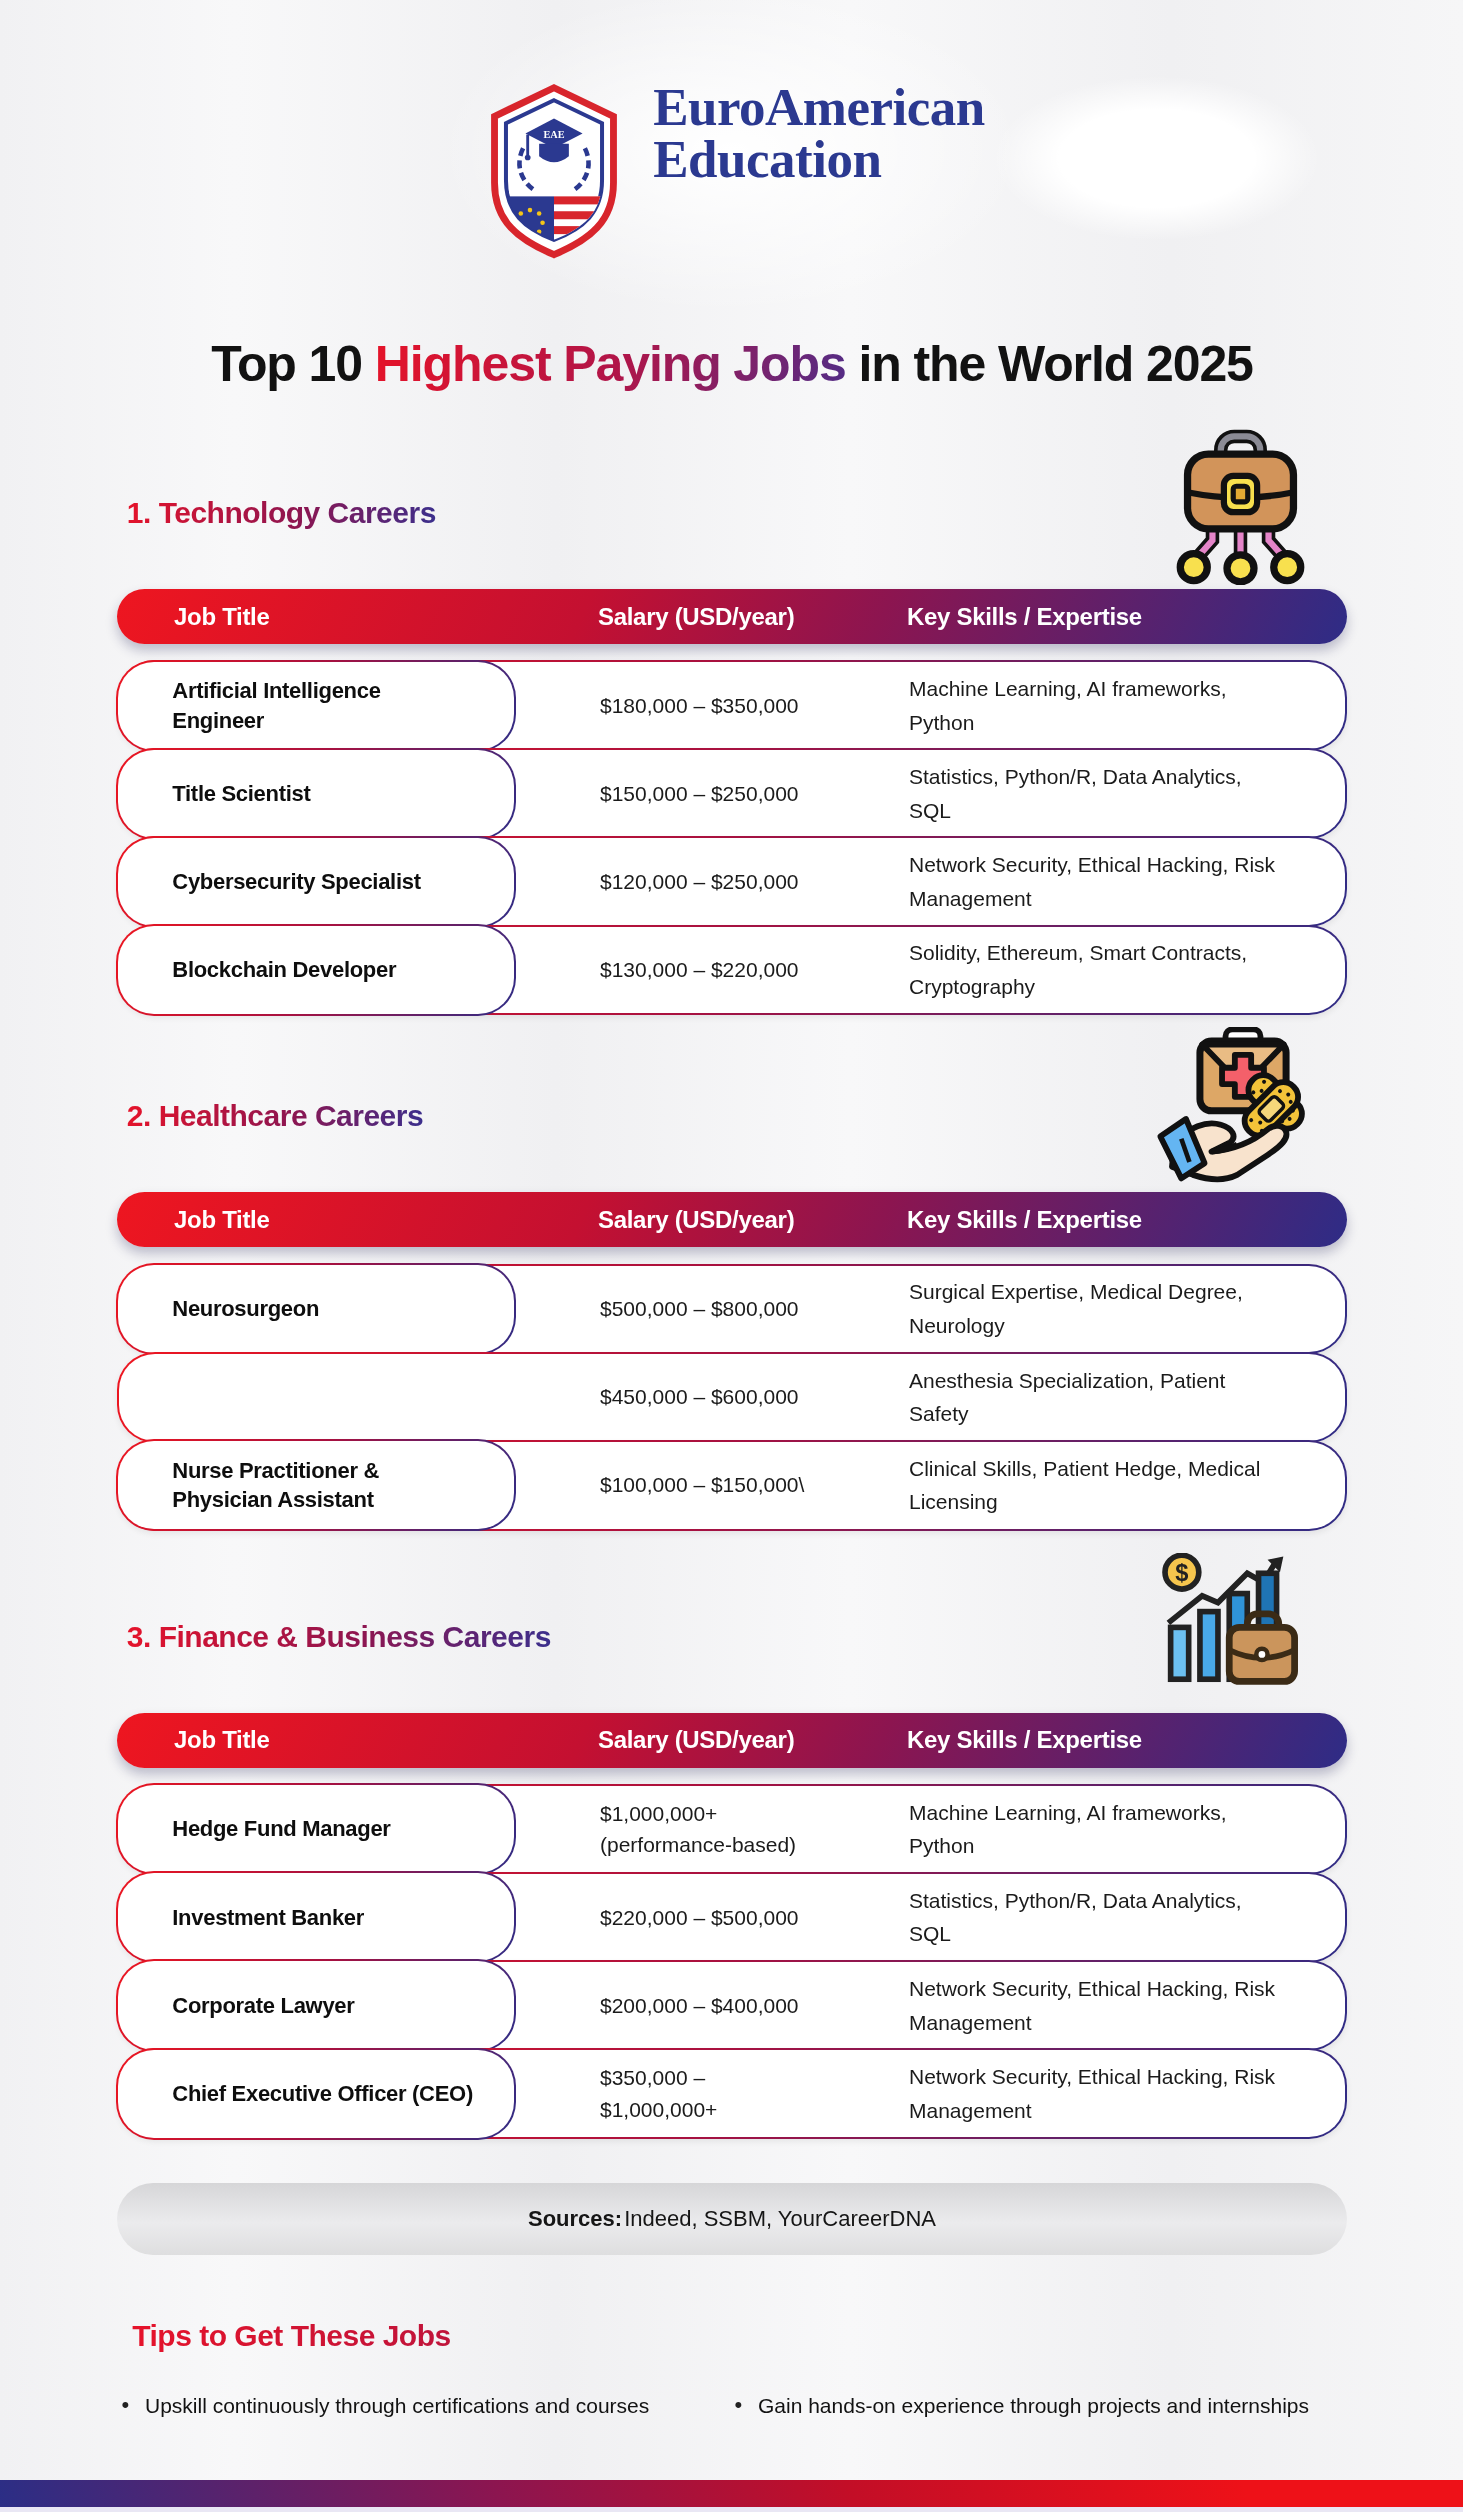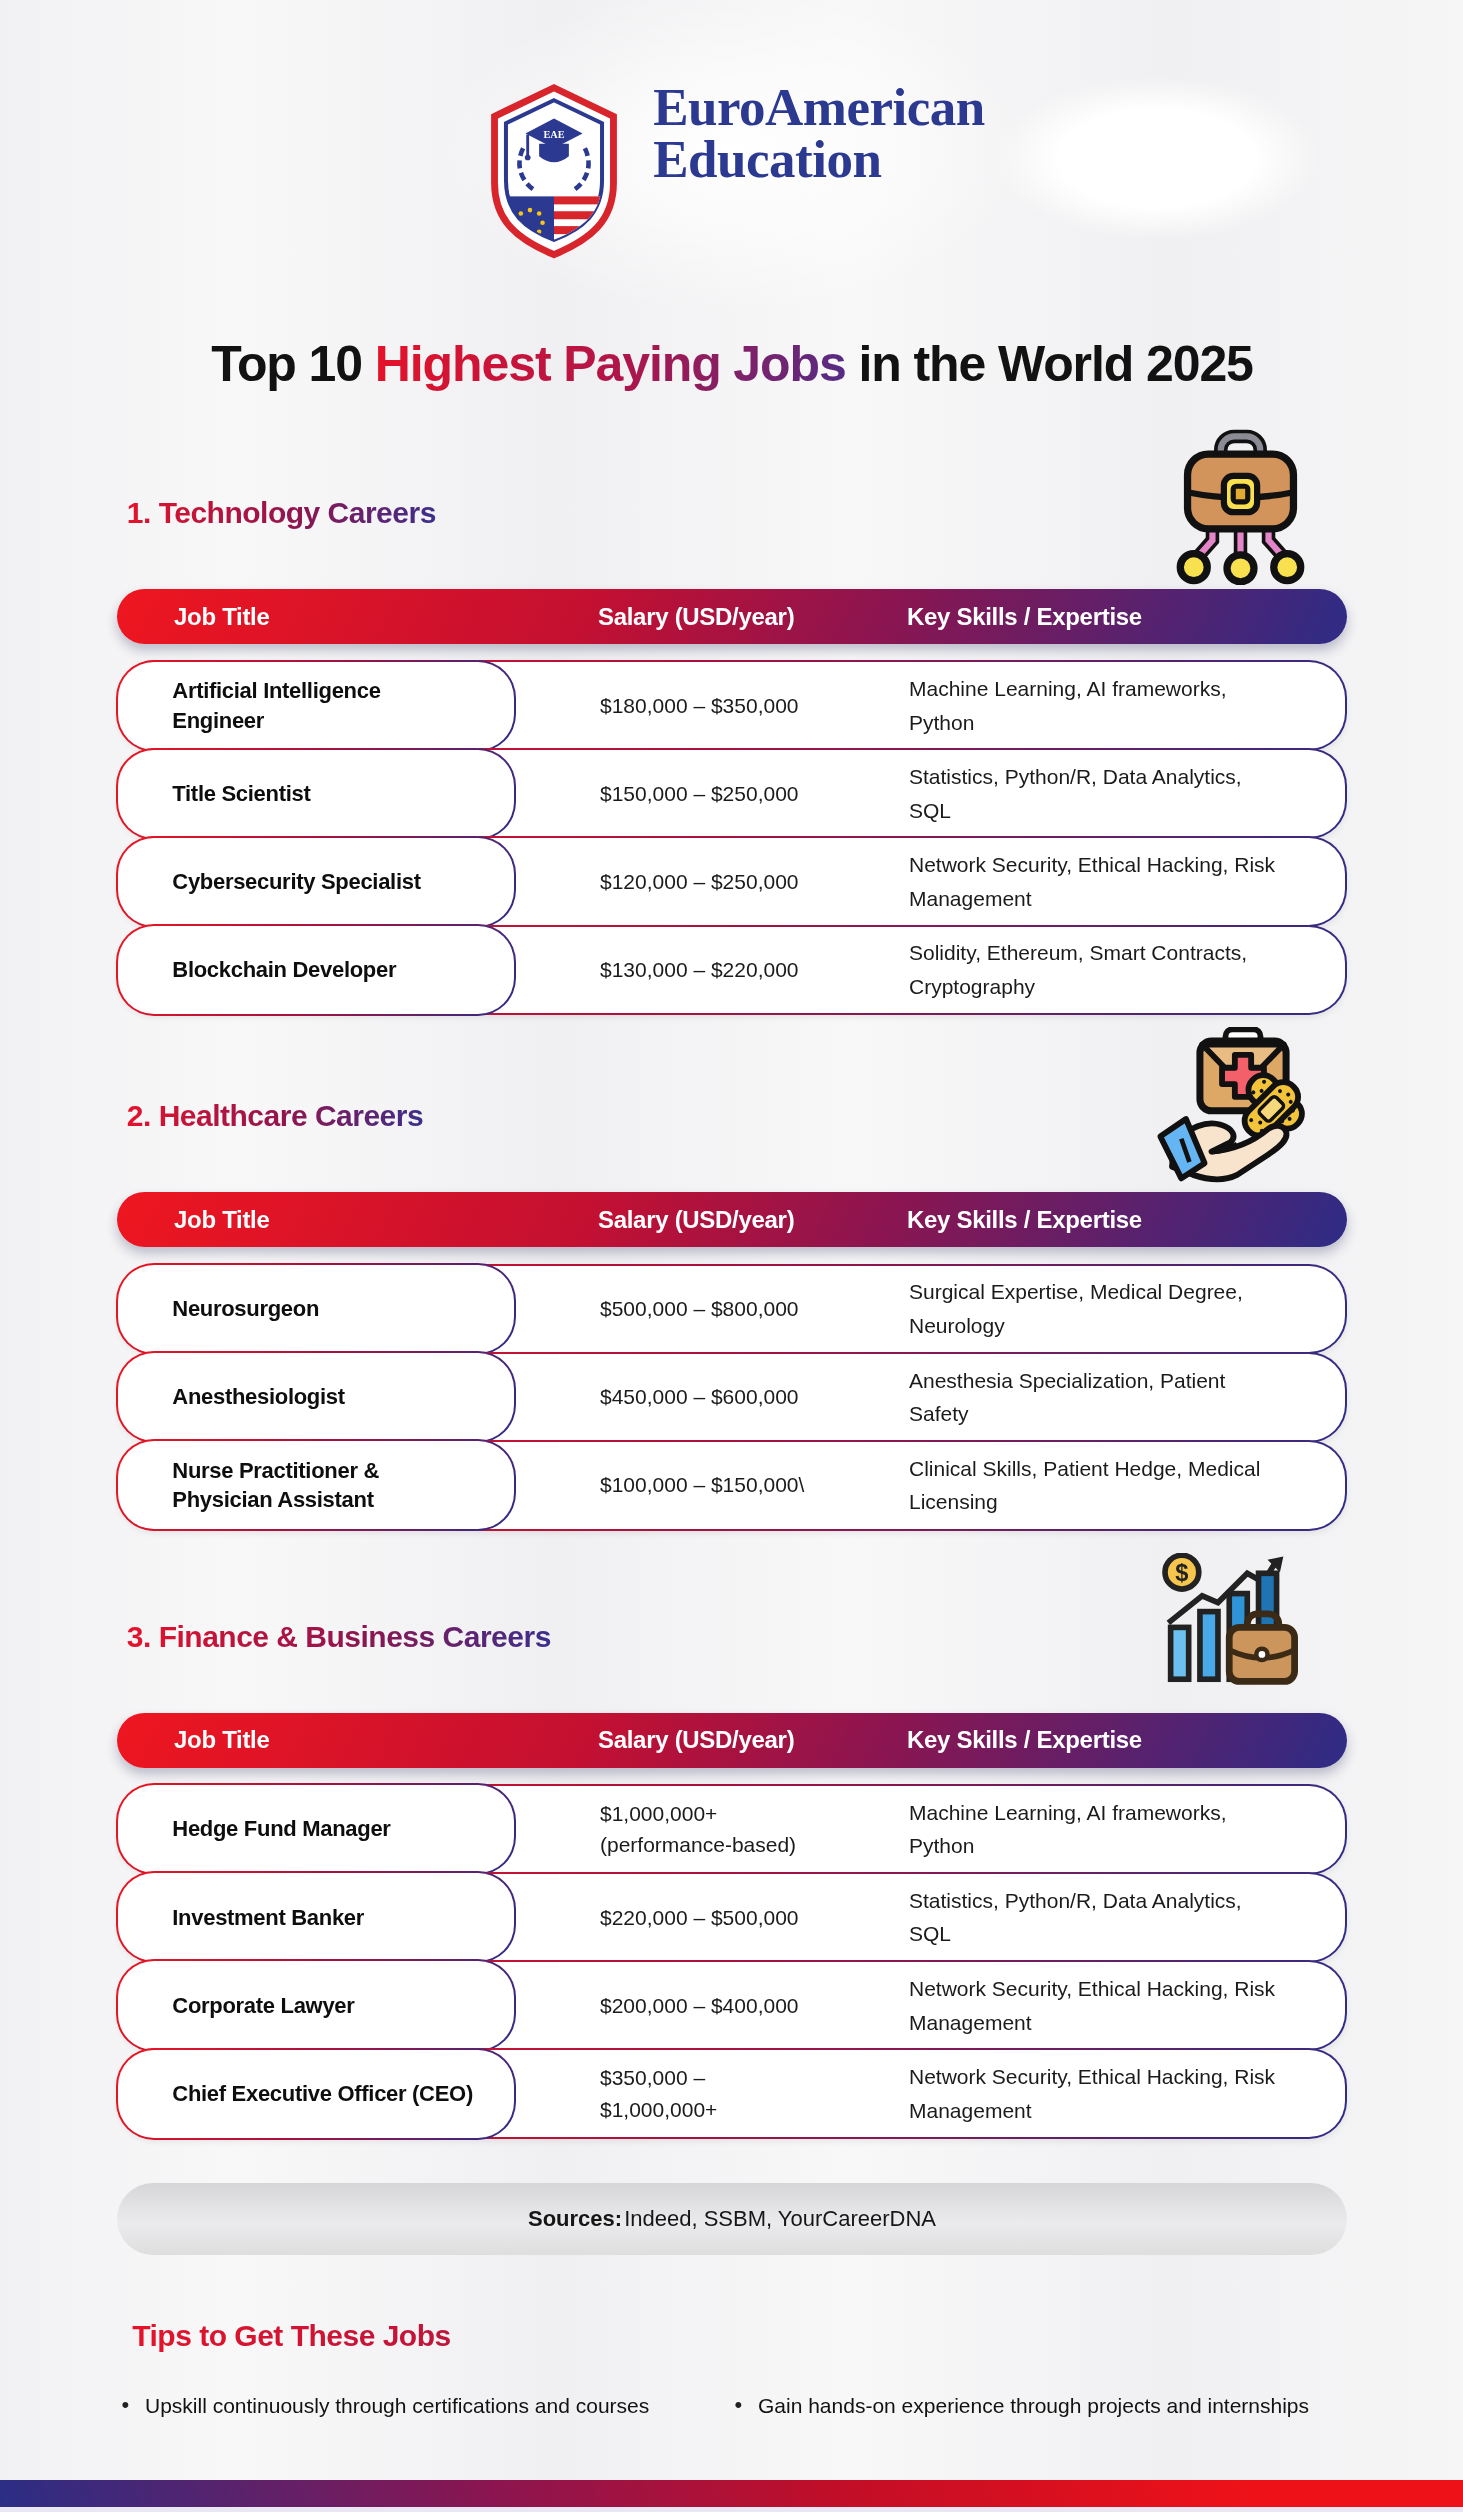--- a/index.html
+++ b/index.html
@@ -265,23 +265,20 @@
 
       <div class="trow first">
         <div class="jobcell">
             <span>Neurosurgeon</span>
           </div>
         <div></div>
         <div class="cell-salary">$500,000 – $800,000</div>
         <div class="cell-skills">Surgical Expertise, Medical Degree, Neurology</div>
       </div>
       <div class="trow">
-        <div class="jobcell">
-            <span>Anesthesiologist</span>
-          </div>
         <div></div>
         <div class="cell-salary">$450,000 – $600,000</div>
         <div class="cell-skills">Anesthesia Specialization, Patient Safety</div>
       </div>
       <div class="trow">
         <div class="jobcell">
             <span>Nurse Practitioner &amp; Physician Assistant</span>
           </div>
         <div></div>
         <div class="cell-salary">$100,000 – $150,000\</div>

